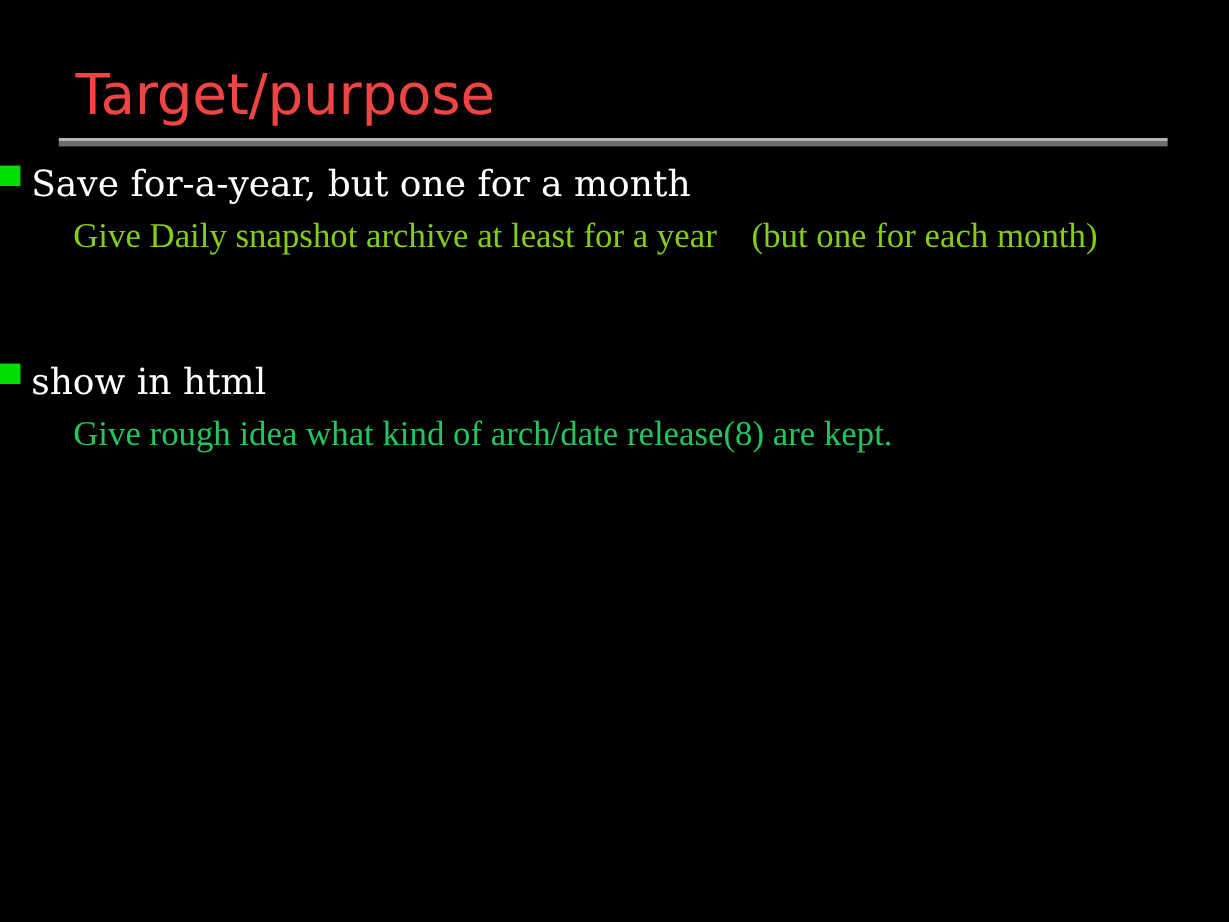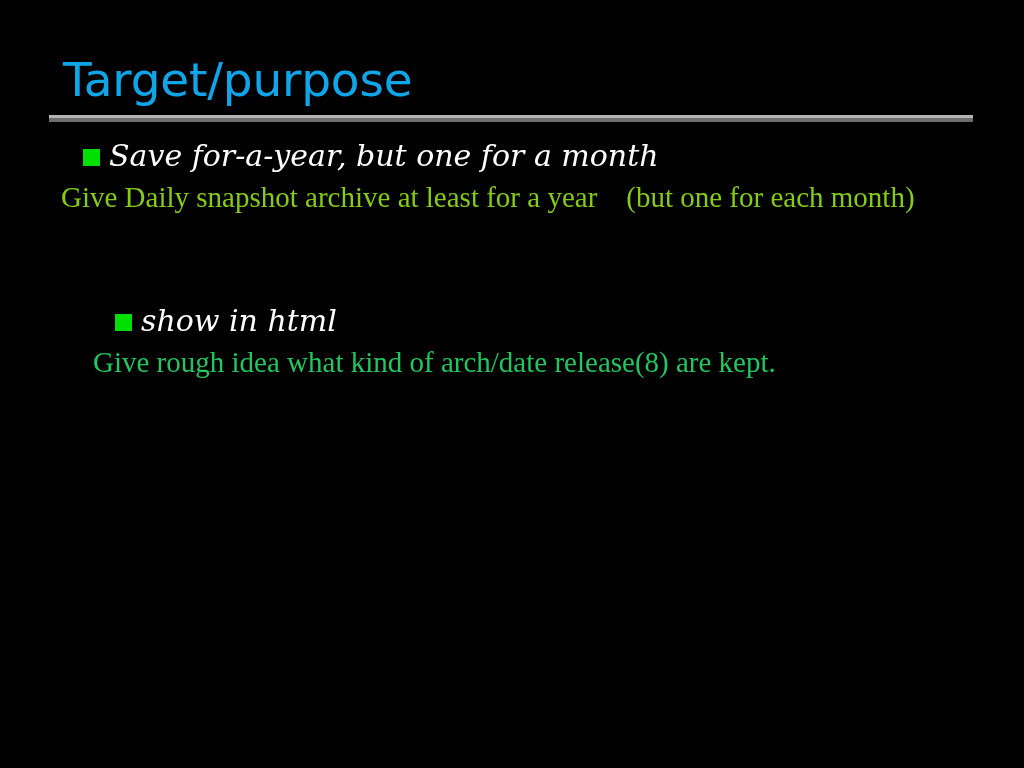--- a/index.html
+++ b/index.html
@@ -56,28 +56,26 @@
 
   
   #content {
     position: absolute;
     left: 0;
     top: 136px;
     width: 1024px;
   }
 
   .section { position: relative; }
-  .section.spaced-top { margin-top: 86px; margin-left: 32px; }
+  .section.spaced-top { margin-top: 86px; }
 
   .bullet-row {
     display: flex;
-    align-items: center;
-    padding-left: 83px;
+    align-items: flex-start;
     height: 40px;
-    font-style: italic;
   }
   .bullet-marker {
     width: 17px;
     height: 17px;
     background: #00e000;
     flex: 0 0 auto;
     margin-right: 9px;
     margin-top: 2px;
   }
   .bullet-text {
@@ -99,21 +97,21 @@
     white-space: pre-wrap;
     max-width: 900px;
   }
 </style>
 </head>
 <body style="background: rgb(0, 0, 0);">
 
 <div id="slide" style="background: rgb(0, 0, 0);">
 
   <div id="title-block">
-    <div id="slide-title" style="color: #0ea5e9;">Target/purpose</div>
+    <div id="slide-title" style="color: #ef4444;">Target/purpose</div>
   </div>
 
   <div id="title-rule">
     <div class="rule-top" style="background: rgb(181, 181, 181);"></div>
     <div class="rule-bottom" style="background: rgb(110, 110, 110);"></div>
   </div>
 
   <div id="content">
 
     <div class="section">

